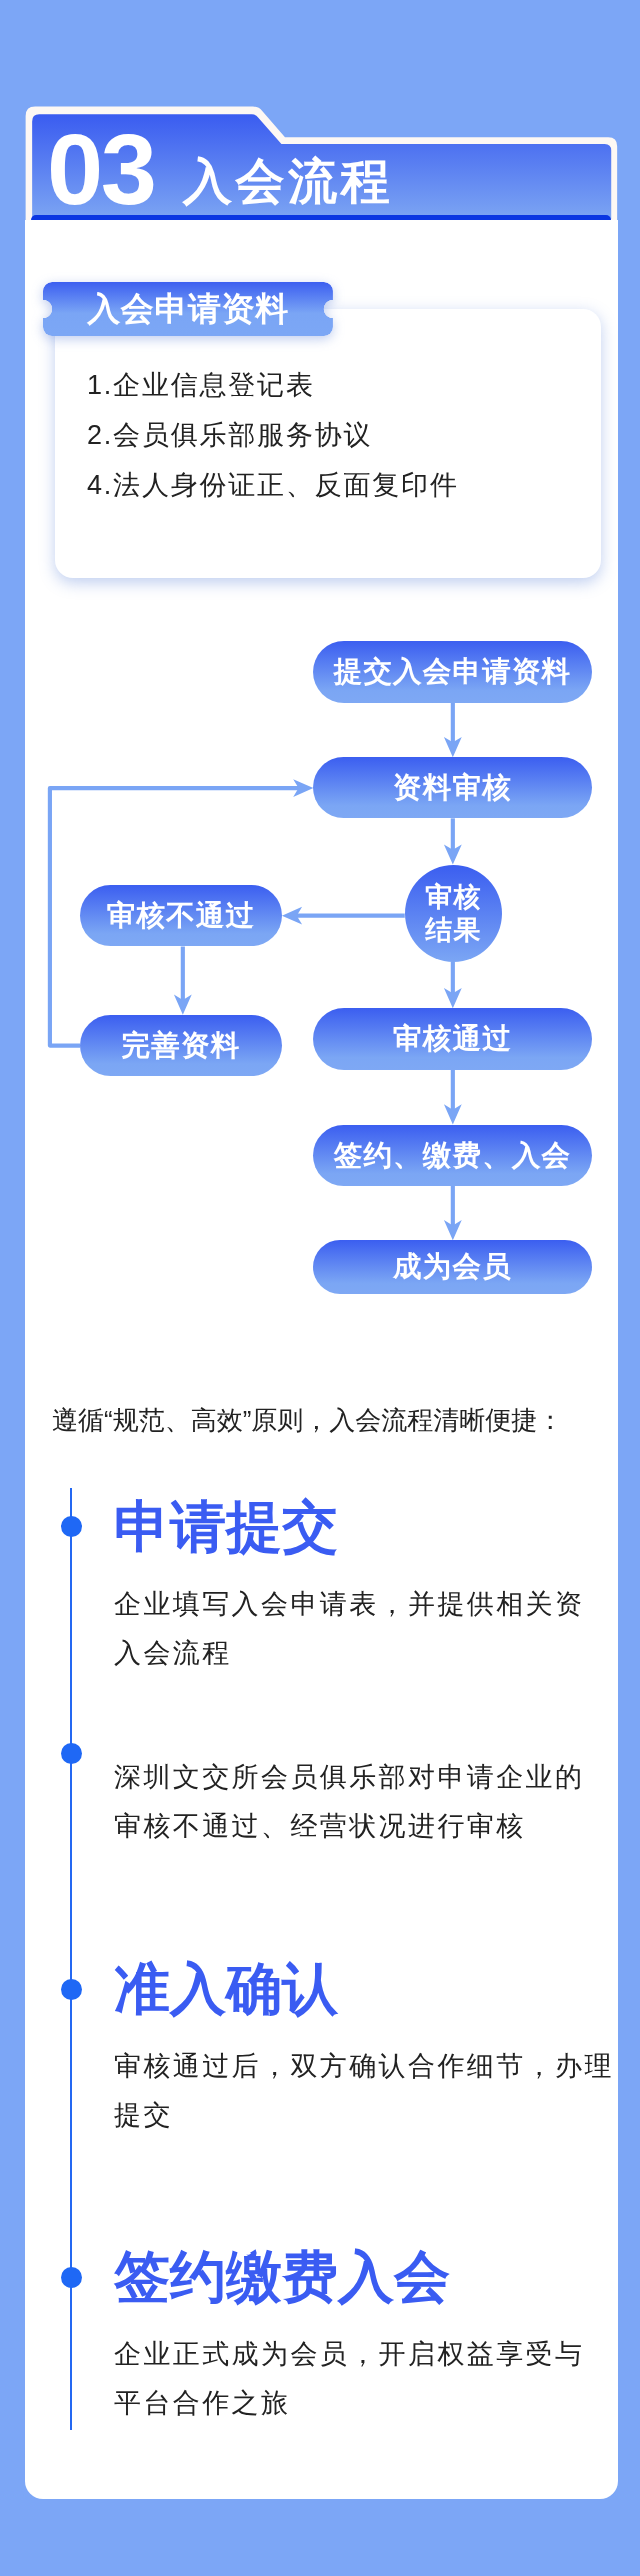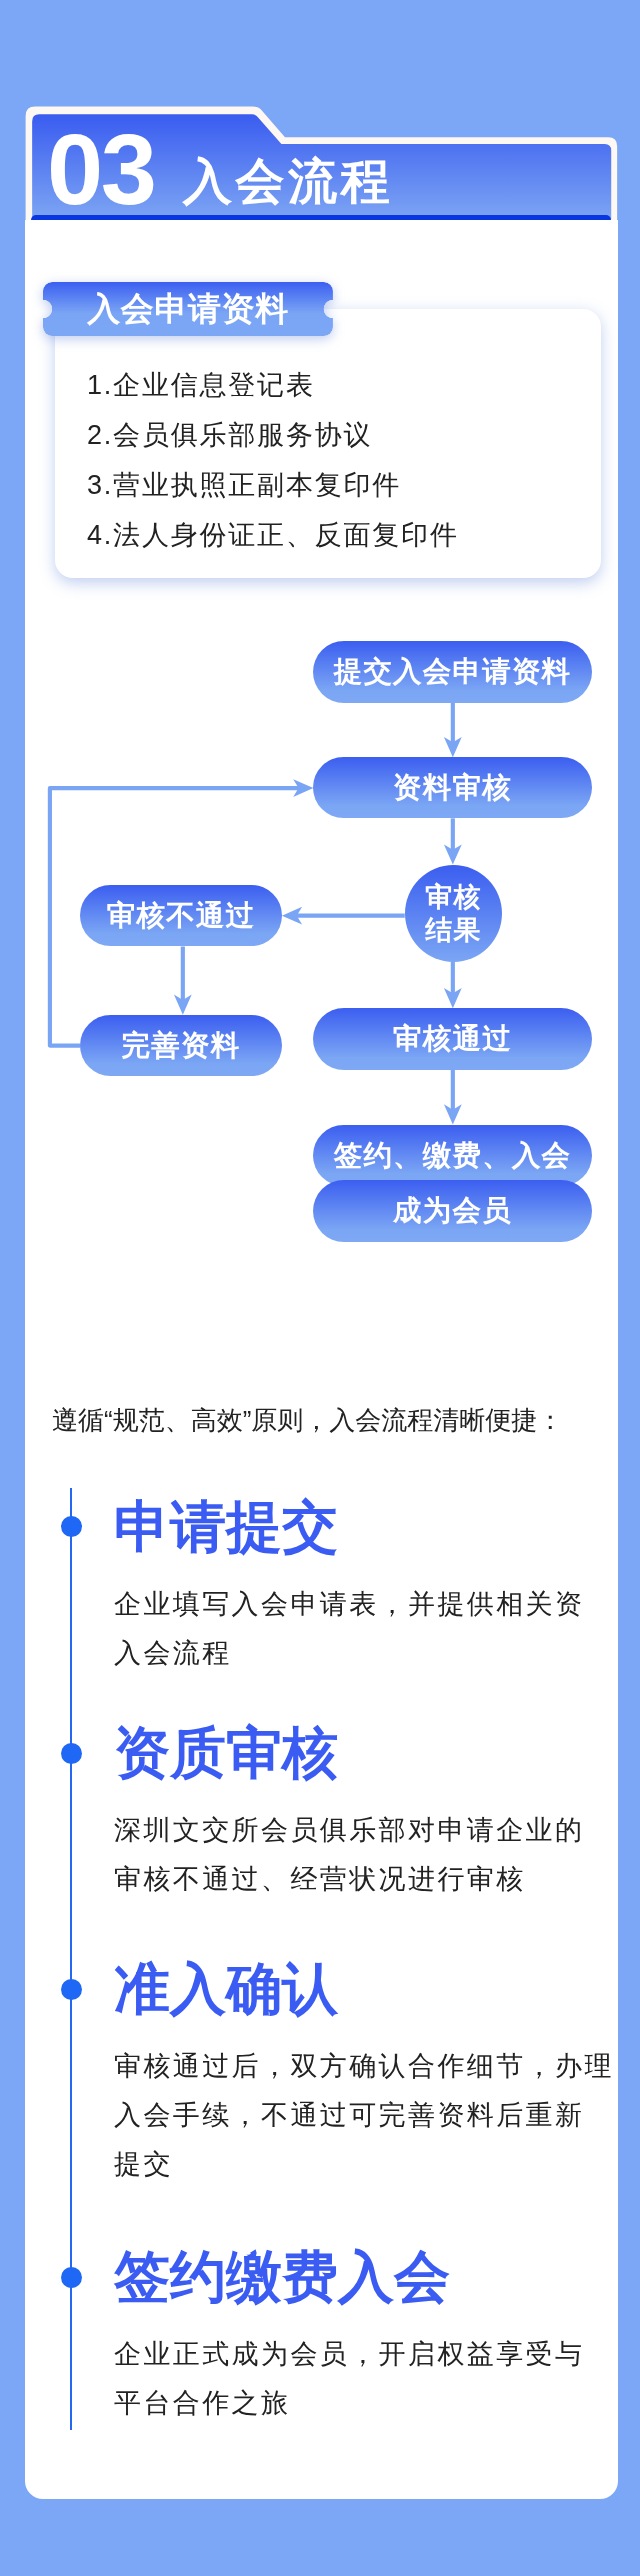--- a/index.html
+++ b/index.html
@@ -125,21 +125,20 @@
 <div class="header-number">03</div>
 <div class="header-title">入会流程</div>
 
 <div class="materials-box"></div>
 <div class="materials-label-wrap">
   <div class="materials-label">入会申请资料</div>
 </div>
 <div class="materials-list">
   <div class="materials-item">1.企业信息登记表</div>
   <div class="materials-item">2.会员俱乐部服务协议</div>
-  <div class="materials-item">3.营业执照正副本复印件</div>
   <div class="materials-item">4.法人身份证正、反面复印件</div>
 </div>
 
 <svg class="flow-svg" width="641" height="2576" viewBox="0 0 1080 4341">
   <g stroke="var(--connector)" stroke-width="7" fill="none" stroke-linejoin="round">
     <path d="M763,1184 V1256"></path>
     <path d="M763,1379 V1437"></path>
     <path d="M682,1543 H496"></path>
     <path d="M308,1595 V1690"></path>
     <path d="M135,1762 H84 V1328 H508"></path>
@@ -162,50 +161,48 @@
 <div class="flow-node" style="left:313px;top:641px;width:279px;height:62px;">提交入会申请资料</div>
 <div class="flow-node" style="left:313px;top:757px;width:279px;height:61px;">资料审核</div>
 <div class="flow-circle" style="left:405px;top:865px;">
   <span>审核</span>
   <span>结果</span>
 </div>
 <div class="flow-node" style="left:80px;top:885px;width:202px;height:61px;">审核不通过</div>
 <div class="flow-node" style="left:80px;top:1015px;width:202px;height:61px;">完善资料</div>
 <div class="flow-node" style="left:313px;top:1008px;width:279px;height:62px;">审核通过</div>
 <div class="flow-node" style="left:313px;top:1125px;width:279px;height:61px;">签约、缴费、入会</div>
-<div class="flow-node" style="left:313px;top:1180px;width:279px;height:62px;">成为会员</div>
+<div class="flow-node" style="left:313px;top:1240px;width:279px;height:54px;">成为会员</div>
 
 <div class="intro">遵循“规范、高效”原则，入会流程清晰便捷：</div>
 
 <div class="timeline-line"></div>
 
 <div class="timeline-dot" style="top:1516px;"></div>
 <div class="step" style="top:1500px;">
   <div class="step-title">申请提交</div>
   <div class="step-body">
     <div class="step-line">企业填写入会申请表，并提供相关资</div>
     <div class="step-line">入会流程</div>
   </div>
 </div>
 
 <div class="timeline-dot" style="top:1743px;"></div>
 <div class="step" style="top:1726px;">
-  <div class="step-title">资质审核</div>
   <div class="step-body">
     <div class="step-line">深圳文交所会员俱乐部对申请企业的</div>
     <div class="step-line">审核不通过、经营状况进行审核</div>
   </div>
 </div>
 
 <div class="timeline-dot" style="top:1979px;"></div>
 <div class="step" style="top:1962px;">
   <div class="step-title">准入确认</div>
   <div class="step-body">
     <div class="step-line">审核通过后，双方确认合作细节，办理</div>
-    <div class="step-line">入会手续，不通过可完善资料后重新</div>
     <div class="step-line">提交</div>
   </div>
 </div>
 
 <div class="timeline-dot" style="top:2267px;"></div>
 <div class="step" style="top:2250px;">
   <div class="step-title">签约缴费入会</div>
   <div class="step-body">
     <div class="step-line">企业正式成为会员，开启权益享受与</div>
     <div class="step-line">平台合作之旅</div>

